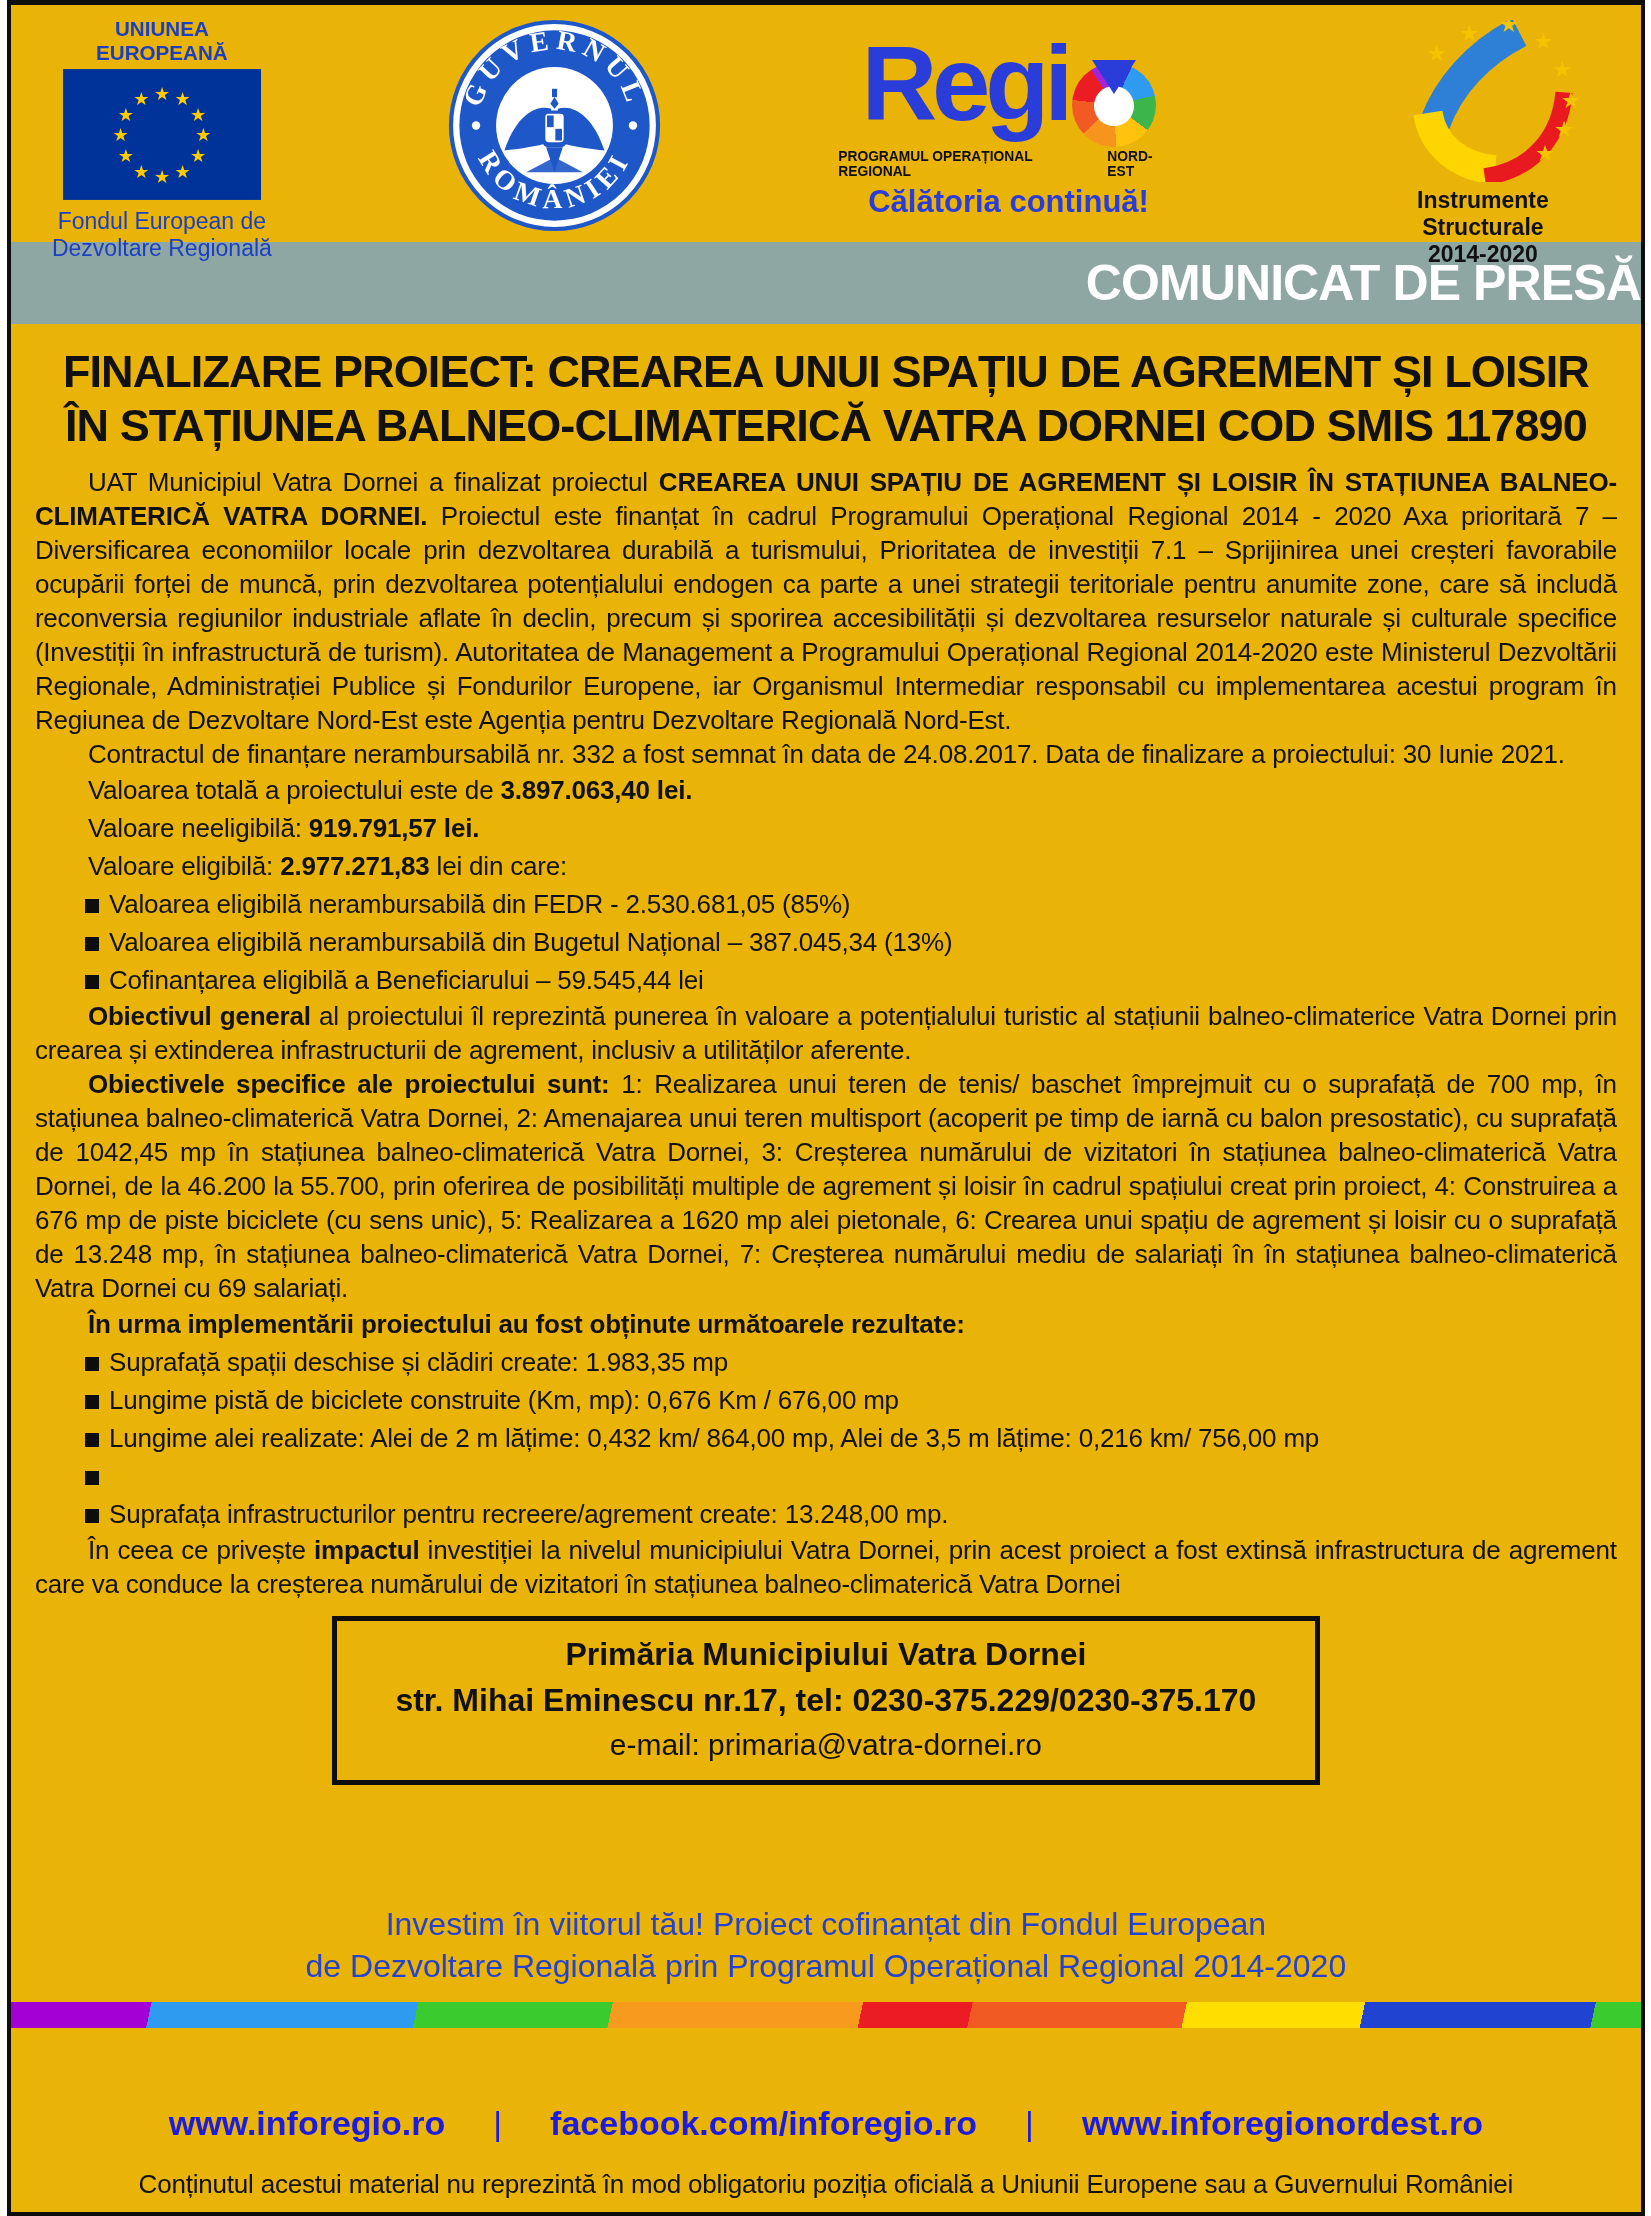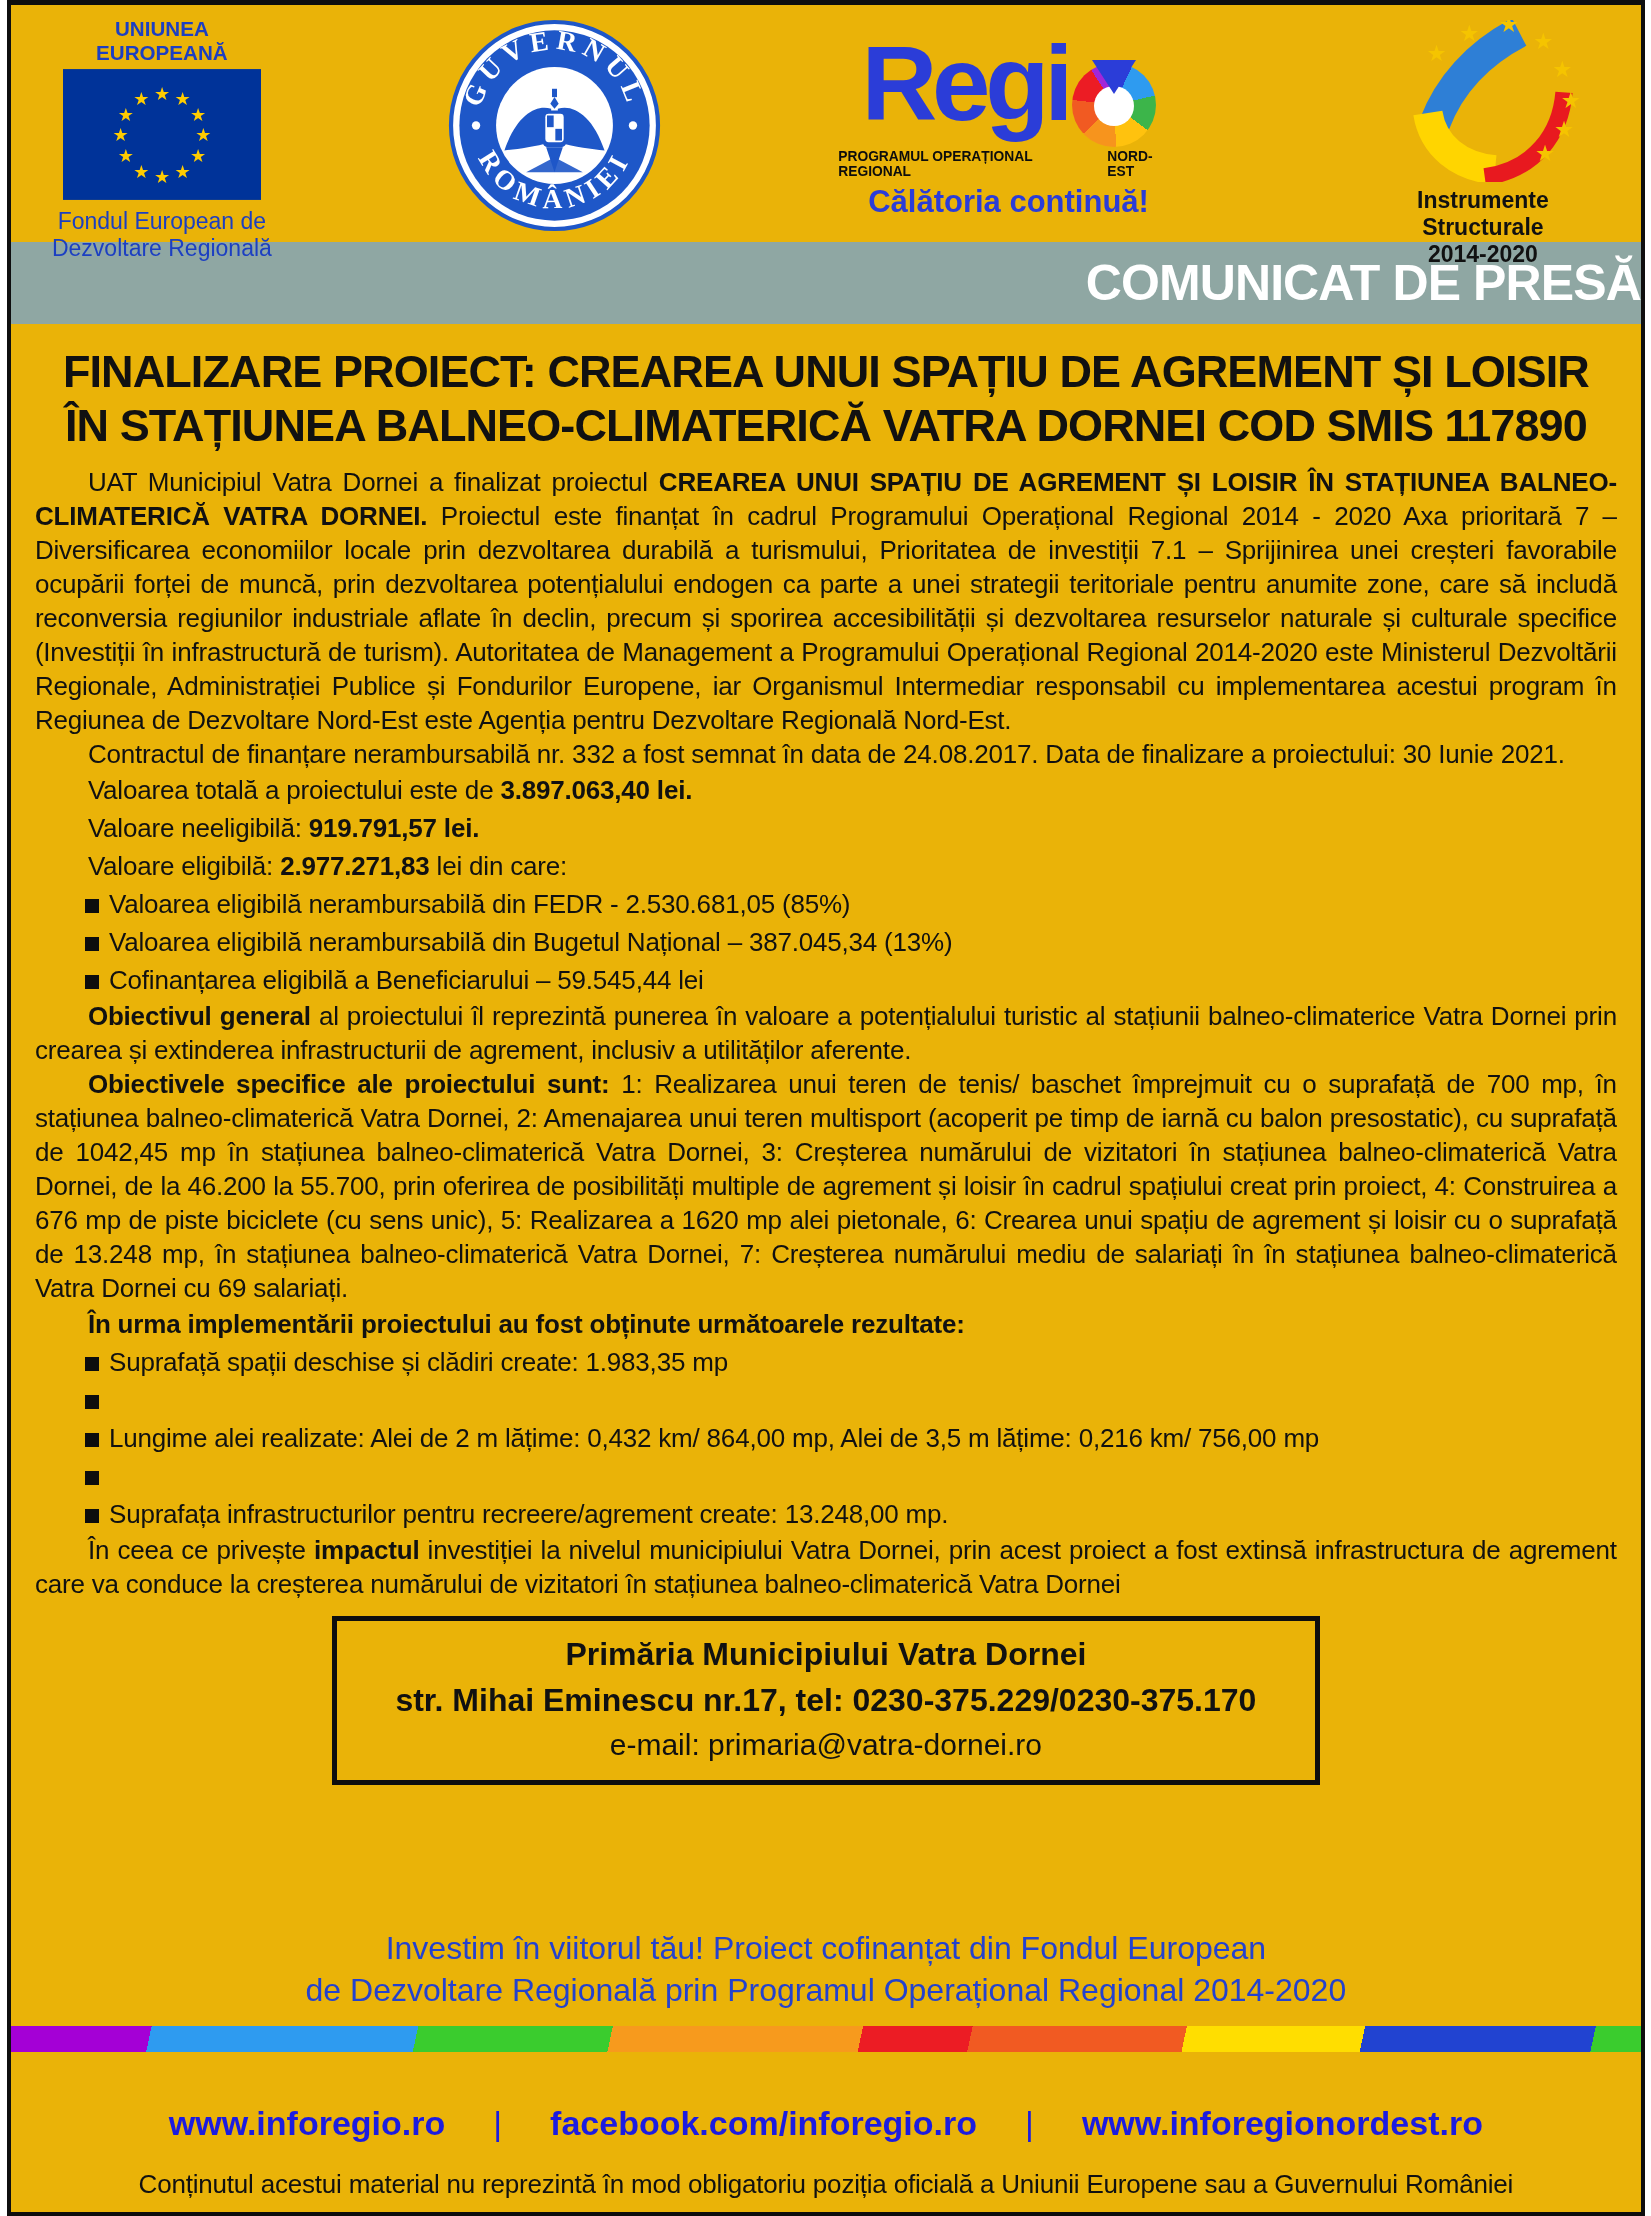--- a/index.html
+++ b/index.html
@@ -61,21 +61,21 @@
 
   
   .footer{ position:absolute; left:0; right:0; bottom:0; }
   .invest{ text-align:center; color:#2442ce; font-size:32px; line-height:42px; margin-bottom:15.5px; }
   .rainbow{ height:26px;
     background:linear-gradient(102deg,
       #a400d6 0 8.6%, #2e9bf0 8.6% 24.9%, #3acc2e 24.9% 36.8%,
       #f79a1d 36.8% 52.1%, #ec1c24 52.1% 58.8%, #f15a22 58.8% 71.9%,
       #ffde00 71.9% 82.8%, #2143d1 82.8% 96.9%, #3acc2e 96.9% 100%); }
   .links{ display:flex; justify-content:center; align-items:center; gap:48px;
-      margin-top:52px; color:#1c1ce0; font-size:34px; font-weight:bold; }
+      margin-top:76px; color:#1c1ce0; font-size:34px; font-weight:bold; }
   .links a{ color:#1c1ce0; text-decoration:none; }
   .links .sep{ font-weight:normal; }
   .disclaimer{ text-align:center; font-size:26px; margin:26px 0 12px; letter-spacing:-0.2px; }
 </style>
 </head>
 <body>
 
 <div class="sheet">
 
   <div class="header">
@@ -202,21 +202,21 @@
       <div class="bullet"><span class="sq"></span><span>Valoarea eligibilă nerambursabilă din Bugetul Național – 387.045,34 (13%)</span></div>
       <div class="bullet"><span class="sq"></span><span>Cofinanțarea eligibilă a Beneficiarului – 59.545,44 lei</span></div>
 
       <p><b>Obiectivul general</b><span> al proiectului îl reprezintă punerea în valoare a potențialului turistic al stațiunii balneo-climaterice Vatra Dornei prin crearea și extinderea infrastructurii de agrement, inclusiv a utilităților aferente.</span></p>
 
       <p><b>Obiectivele specifice ale proiectului sunt:</b><span> 1: Realizarea unui teren de tenis/ baschet împrejmuit cu o suprafață de 700 mp, în stațiunea balneo-climaterică Vatra Dornei, 2: Amenajarea unui teren multisport (acoperit pe timp de iarnă cu balon presostatic), cu suprafață de 1042,45 mp în stațiunea balneo-climaterică Vatra Dornei, 3: Creșterea numărului de vizitatori în stațiunea balneo-climaterică Vatra Dornei, de la 46.200 la 55.700, prin oferirea de posibilități multiple de agrement și loisir în cadrul spațiului creat prin proiect, 4: Construirea a 676 mp de piste biciclete (cu sens unic), 5: Realizarea a 1620 mp alei pietonale, 6: Crearea unui spațiu de agrement și loisir cu o suprafață de 13.248 mp, în stațiunea balneo-climaterică Vatra Dornei, 7: Creșterea numărului mediu de salariați în în stațiunea balneo-climaterică Vatra Dornei cu 69 salariați.</span></p>
 
       <div class="rhead">În urma implementării proiectului au fost obținute următoarele rezultate:</div>
 
       <div class="bullet"><span class="sq"></span><span>Suprafață spații deschise și clădiri create:  1.983,35 mp</span></div>
-      <div class="bullet"><span class="sq"></span></div>
+      <div class="bullet"><span class="sq"></span><span>Lungime pistă de biciclete construite (Km, mp): 0,676 Km / 676,00 mp</span></div>
       <div class="bullet"><span class="sq"></span><span>Lungime alei realizate: Alei de 2 m lățime: 0,432 km/ 864,00 mp, Alei de 3,5 m lățime: 0,216 km/ 756,00 mp</span></div>
       <div class="bullet"><span class="sq"></span></div>
       <div class="bullet"><span class="sq"></span><span>Suprafața infrastructurilor pentru recreere/agrement create: 13.248,00 mp.</span></div>
 
       <p><span>În ceea ce privește </span><b>impactul</b><span> investiției la nivelul municipiului Vatra Dornei, prin acest proiect a fost extinsă infrastructura de agrement care va conduce la creșterea numărului de vizitatori în stațiunea balneo-climaterică Vatra Dornei</span></p>
     </div>
 
     <div class="contact-box">
       <div class="cb1">Primăria Municipiului Vatra Dornei</div>
       <div class="cb2">str. Mihai Eminescu nr.17, tel: 0230-375.229/0230-375.170</div>

